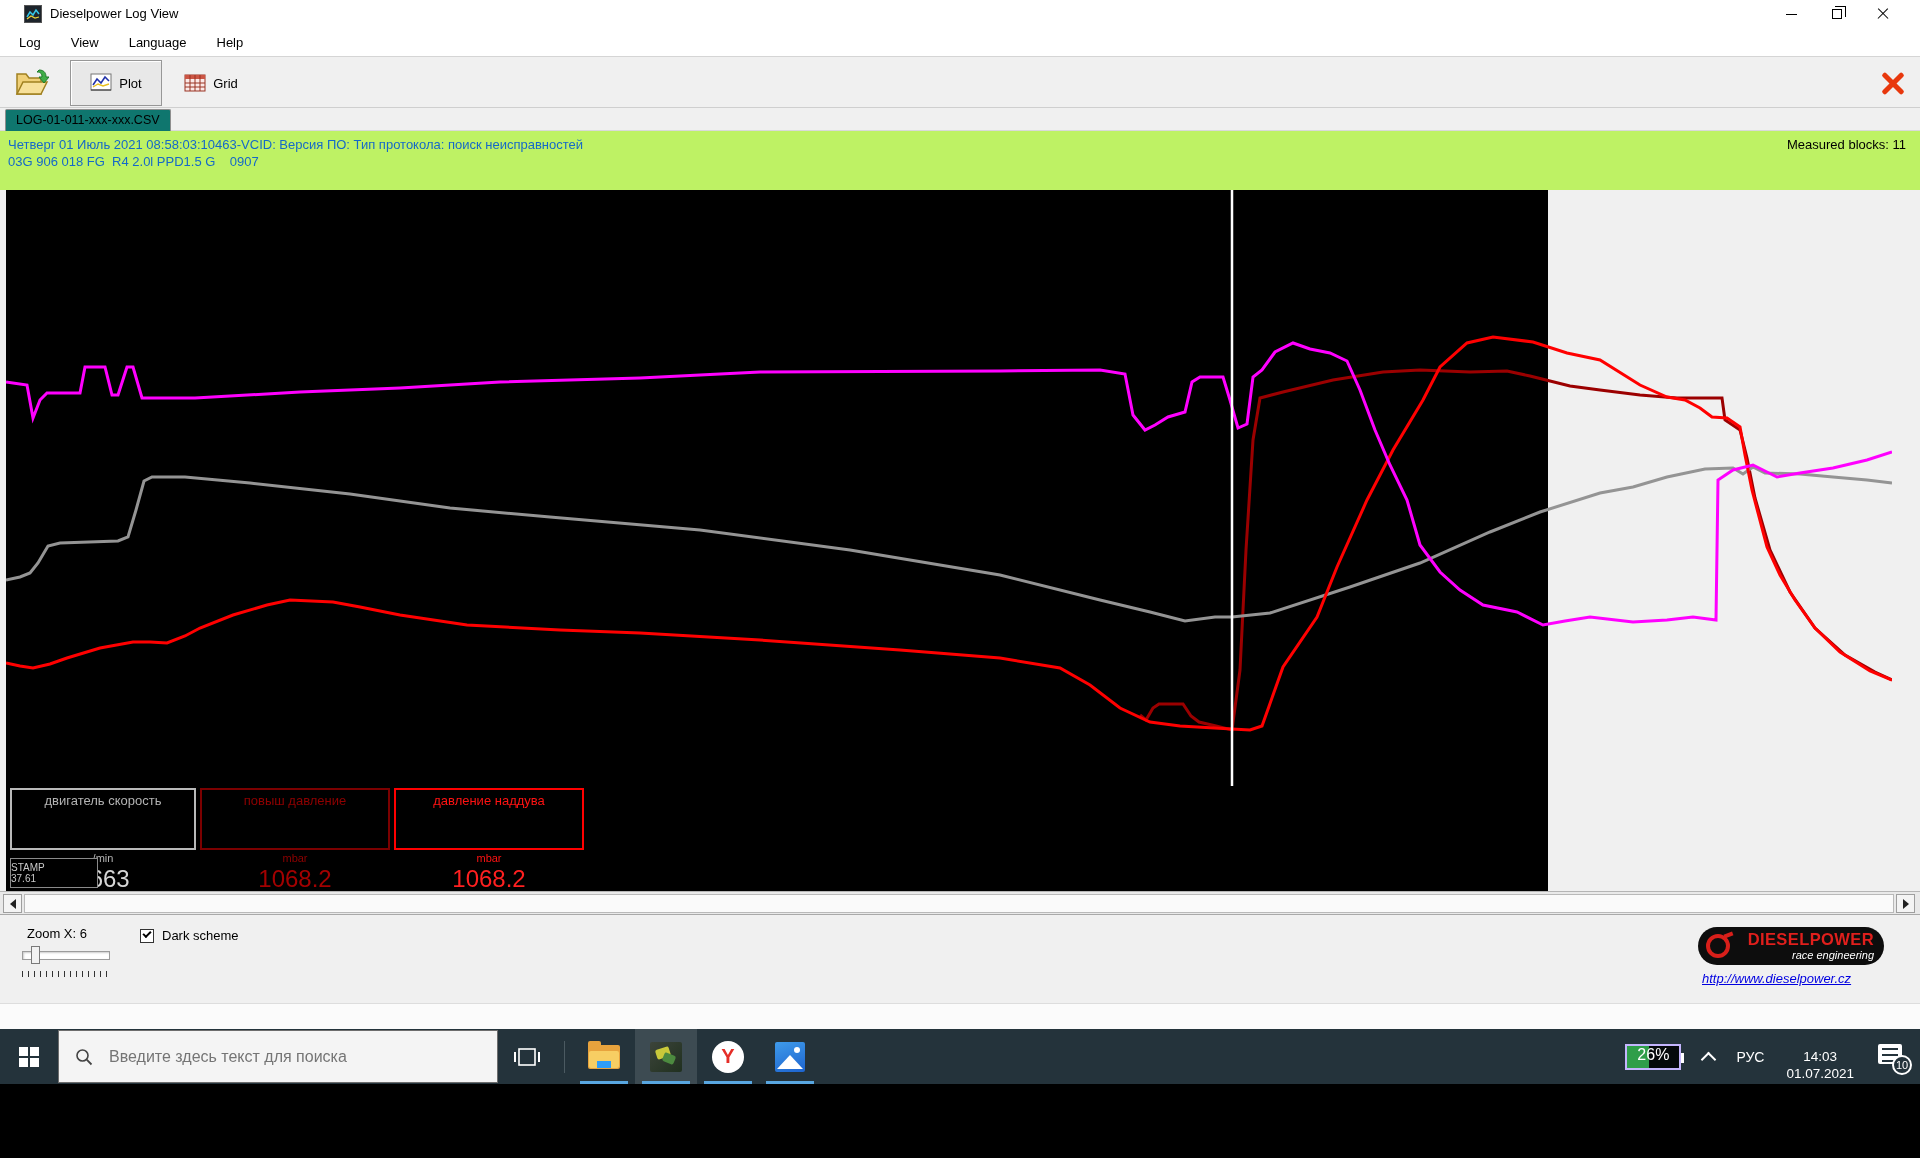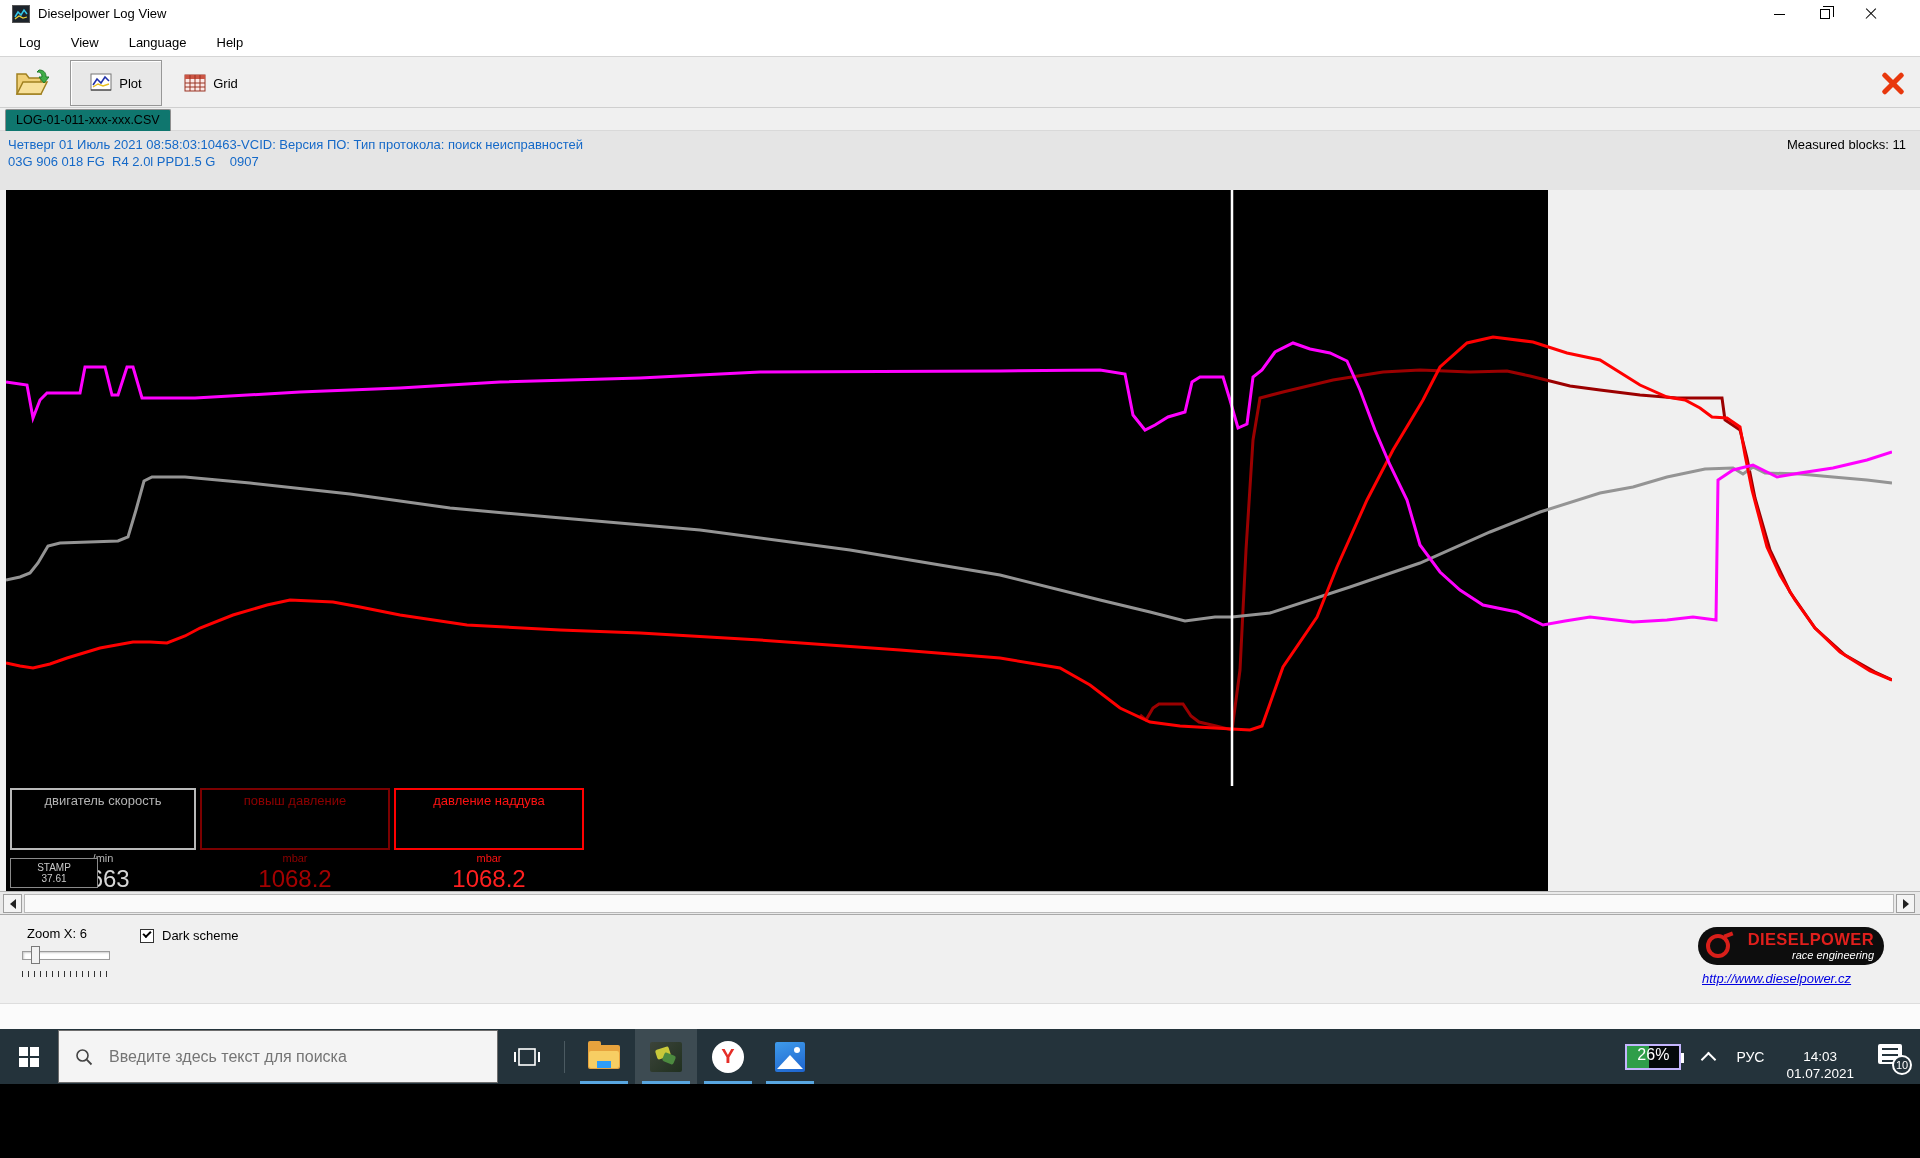--- a/index.html
+++ b/index.html
@@ -4,21 +4,21 @@
 <style>
   * { box-sizing: border-box; }
   html,body { margin:0; padding:0; }
   body {
     width:1920px; height:1158px; position:relative; overflow:hidden;
     background:#ffffff; font-family:"Liberation Sans", sans-serif; color:#000;
   }
   .abs { position:absolute; }
 
   
-  #titlebar { left:4px; top:0; width:1524px; height:28px; background:#ffffff;padding-left:11px; }
+  #titlebar { left:16px; top:0; width:1524px; height:28px; background:#ffffff;padding-left:11px; }
   #app-icon { left:8px; top:5px; width:18px; height:18px; background:#1d242b; border:1px solid #555; }
   #app-icon svg { display:block; }
   #win-title { left:34px; top:6px; font-size:13px; }
   .wbtn { top:0; width:46px; height:28px; display:flex; align-items:center; justify-content:center; }
   #btn-min  { left:1752px; } #btn-max { left:1798px; } #btn-close { left:1844px; }
   .min-glyph { width:11px; height:0; border-bottom:1px solid #000; }
   .max-glyph { width:10px; height:10px; border:1px solid #000; position:relative; background:#fff; }
   .max-glyph:before { content:""; position:absolute; left:2px; top:-4px; width:10px; height:10px; border:1px solid #000; border-bottom:none; border-left:none; }
   .x-glyph { position:relative; width:12px; height:12px; }
   .x-glyph:before,.x-glyph:after { content:""; position:absolute; left:-1px; top:5px; width:14px; height:1.4px; background:#000; }
@@ -37,40 +37,40 @@
   #toolbar-close { left:1874px; top:8px; width:38px; height:36px; display:flex; align-items:center; justify-content:center; }
   .redx { position:relative; width:26px; height:26px; }
   .redx:before,.redx:after { content:""; position:absolute; left:-1px; top:10.5px; width:28px; height:5px; background:#e8380d; border-radius:2px; }
   .redx:before { transform:rotate(45deg);} .redx:after { transform:rotate(-45deg);}
 
   
   #tabrow { left:0; top:108px; width:1920px; height:23px; background:#f0f0f0; }
   #csv-tab { left:5px; top:1px; height:22px; padding:3px 10px 0 10px; font-size:12.5px; background:#0f766e;
              border:1px solid #8f8f8f; border-bottom:none; border-radius:2px 2px 0 0; }
   #tabrow .tabline { left:0; top:22px; width:1920px; height:0; border-bottom:1px solid #d9d9d9; position:absolute; }
-  #inforow { left:0; top:131px; width:1920px; height:59px; background:#e5e5e5; }
+  #inforow { left:0; top:131px; width:1920px; height:59px; background:#bef264; }
   .infoline { position:absolute; left:8px; font-size:13px; color:#1569c8; white-space:pre; }
   #info1 { top:6px; } #info2 { top:23px; }
   #measured { position:absolute; right:14px; top:6px; font-size:13px; color:#000; }
 
   
   #plot-wrap { left:0; top:190px; width:1920px; height:701px; background:#f0f0f0; }
   #plot { left:6px; top:0; width:1542px; height:701px; background:#000; }
   #plot svg { display:block; }
 
   .legend-box { position:absolute; height:62px; border:2px solid #888; background:#000; text-align:center; padding-top:3px; }
   .legend-title { font-size:13px; line-height:15px; }
   .legend-unit  { font-size:11px; line-height:13px;margin-top:44px; }
   .legend-value { font-size:24px; line-height:28px; }
   #leg0 { left:4px;   width:186px; top:598px; }
   #leg1 { left:194px; width:190px; top:598px; }
   #leg2 { left:388px; width:190px; top:598px; }
   #leg3 { left:582px; width:184px; top:598px; }
   #stamp-box { left:4px; top:668px; width:88px; height:30px; border:1px solid #8a8a8a; color:#c9c9c9;
-               font-size:10px; line-height:11px; text-align:center; padding-top:3px; background:#000; position:absolute; }
+               font-size:10px; line-height:11px; padding-top:3px; background:#000; position:absolute; }
 
   
   #hscroll { left:0; top:891px; width:1920px; height:24px; background:#e9e9e9; border-top:1px solid #b5b5b5; border-bottom:1px solid #a9a9a9; }
   .sbtn { position:absolute; top:2px; width:19px; height:19px; background:#f4f4f4; border:1px solid #9f9f9f; display:flex; align-items:center; justify-content:center; }
   #sb-left { left:3px; } #sb-right { left:1896px; }
   .tri-l { width:0; height:0; border-top:5px solid transparent; border-bottom:5px solid transparent; border-right:6px solid #222; }
   .tri-r { width:0; height:0; border-top:5px solid transparent; border-bottom:5px solid transparent; border-left:6px solid #222; }
   #sb-thumb { position:absolute; left:24px; top:2px; width:1870px; height:19px; background:#fafafa; border:1px solid #b9b9b9; }
 
   

